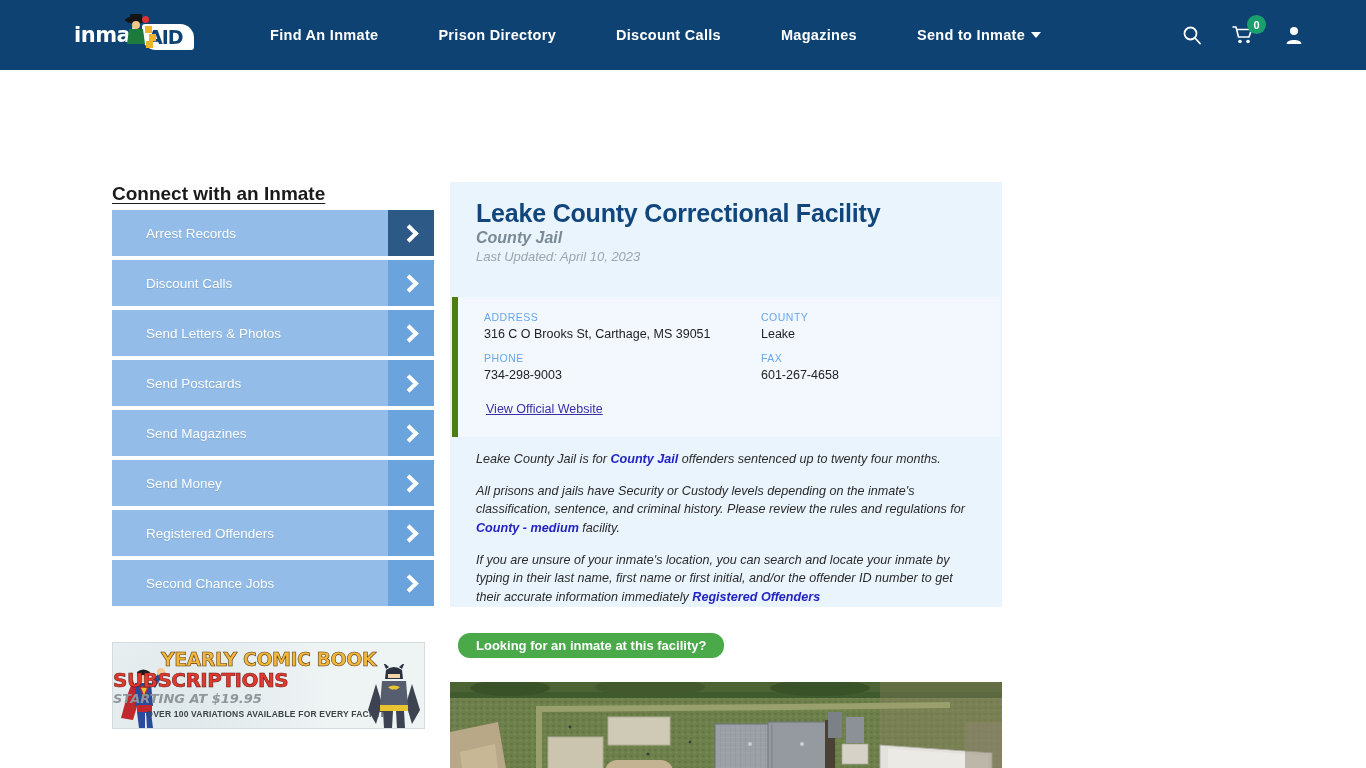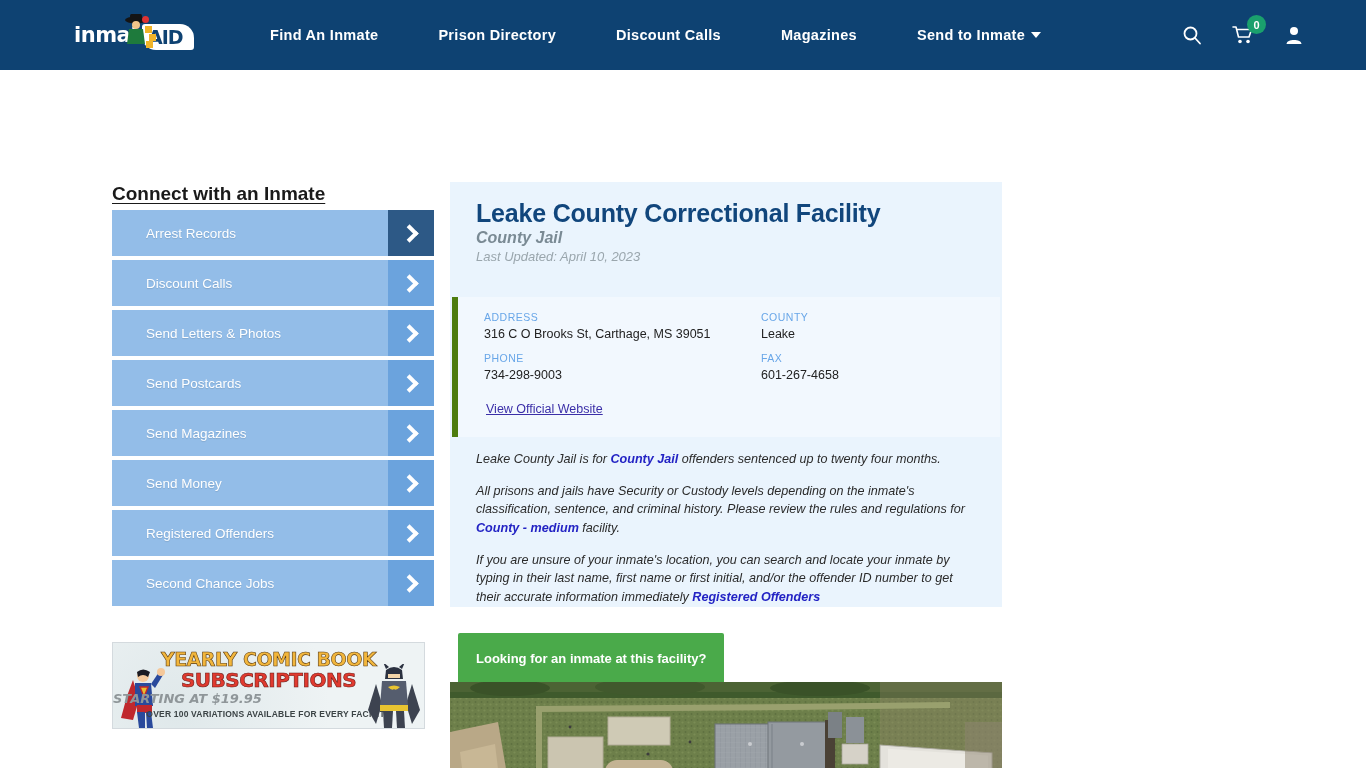--- a/index.html
+++ b/index.html
@@ -128,21 +128,21 @@
   }
   .ad-line1 {
     position: absolute; top: 5px; left: 0; width: 100%;
     text-align: center; font-size: 19px; font-weight: bold;
     font-family: "DejaVu Sans", sans-serif;
     color: #f2b63c; -webkit-text-stroke: 0.6px #5a3a10;
     letter-spacing: -0.5px;
   }
   .ad-line2 {
     position: absolute; top: 25px; left: 0; width: 100%;
-    text-align: center; font-size: 20px; font-weight: bold;
+    font-size: 20px; font-weight: bold;
     font-family: "DejaVu Sans", sans-serif;
     color: #e03a2f; -webkit-text-stroke: 0.6px #6b1510;
     letter-spacing: -0.5px;
   }
   .ad-line3 {
     position: absolute; top: 48px; left: 0; width: 100%;
     font-size: 13px; font-weight: bold;
     font-style: italic; color: #8f9699;
     font-family: "DejaVu Sans", sans-serif;
   }
@@ -204,22 +204,22 @@
     margin: 0 0 13px 0;
     font-size: 12.6px; font-style: italic; color: #2b2b2b; line-height: 1.48;
   }
   #facility-body .ln { color: #2323c4; font-weight: bold; cursor: pointer; font-style: italic; }
 
   
   #cta-row { position: absolute; left: 458px; top: 563px; display: flex; gap: 25px; }
   .cta-btn {
     background: #4aaa4a; color: #ffffff;
     font-size: 13px; font-weight: bold;
-    border: none; border-radius: 2px;
-    padding: 18px 18px; cursor: pointer;
+    border: none; border-radius: 12px;
+    padding: 5px 18px; cursor: pointer;
     font-family: "Liberation Sans", sans-serif;
     white-space: nowrap;
   }
 
   
   #aerial-photo {
     position: absolute; left: 450px; top: 612px;
     width: 552px; height: 156px; overflow: hidden;
     background: #5b6b3e;
   }

